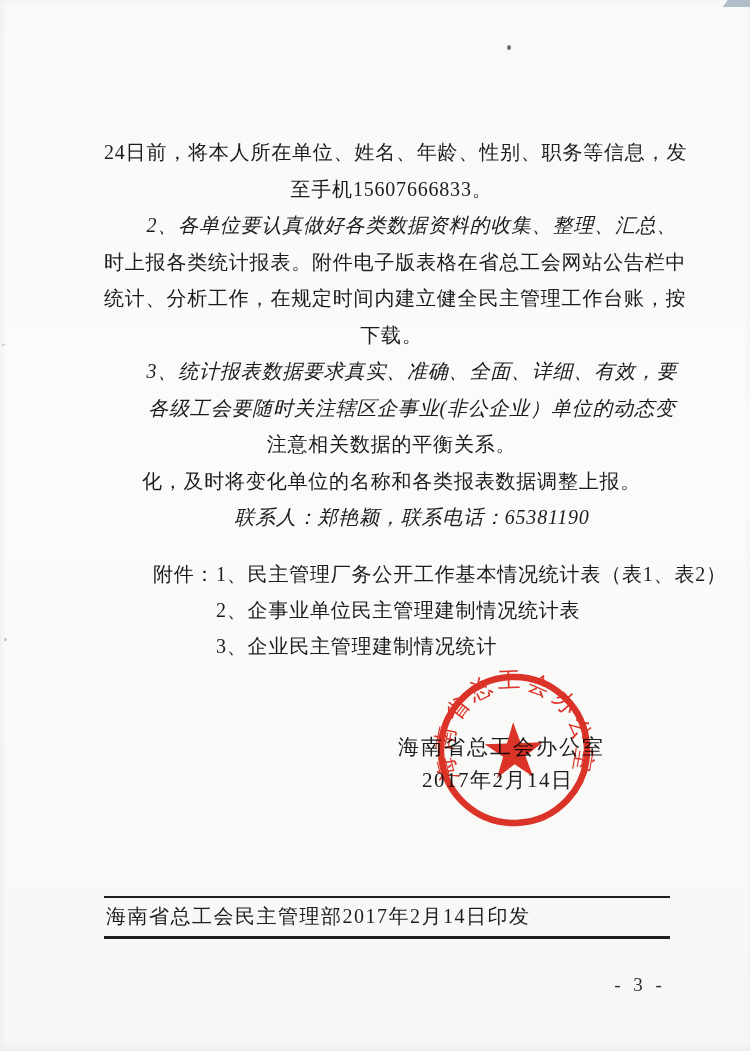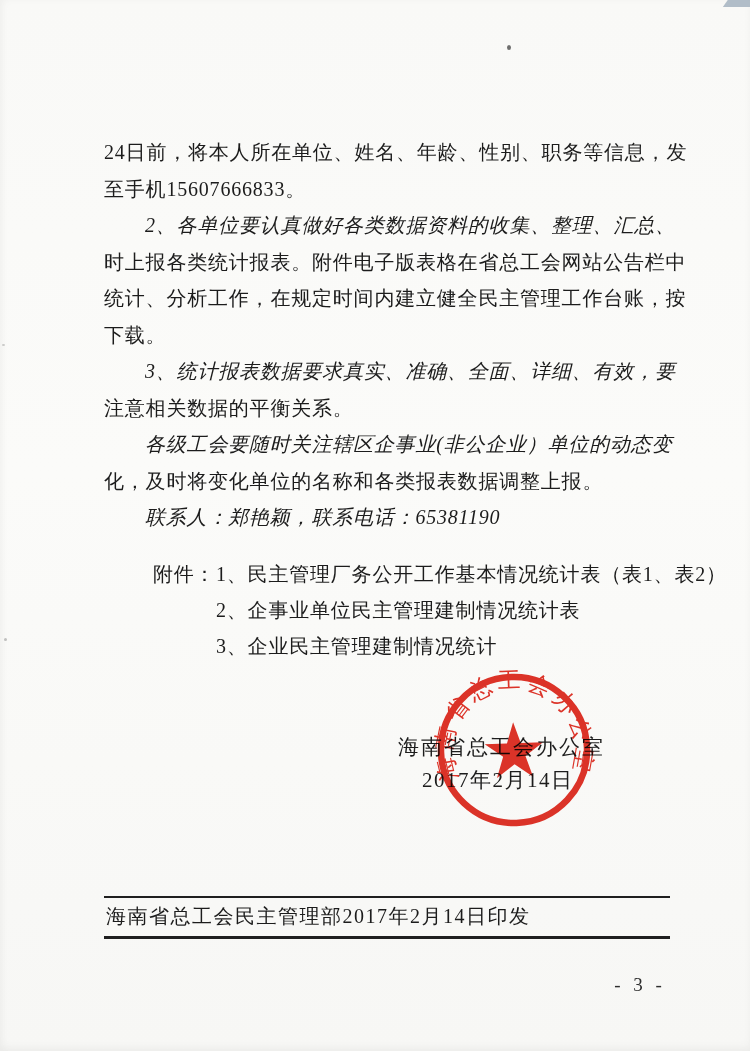--- a/index.html
+++ b/index.html
@@ -7,21 +7,21 @@
     width:750px;height:1051px;position:relative;overflow:hidden;
     background:linear-gradient(180deg,#f9f9f7 0%,#fbfbf9 45%,#f7f7f5 100%);
     font-family:"Liberation Serif","DejaVu Serif",serif;
     color:#1c1c1c;
   }
   .page{position:absolute;inset:0;box-shadow:inset 0 -4px 8px rgba(0,0,0,0.035), inset 3px 0 8px rgba(0,0,0,0.025);}
   .body-text{
     position:absolute;left:104px;top:134px;width:575px;
     font-size:20px;line-height:36.5px;letter-spacing:0.8px;
   }
-  .line{white-space:nowrap;}
+  .line{white-space:nowrap;text-align:center;}
   .line.indent{padding-left:41px;font-style:italic;}
   .attachments{
     position:absolute;left:153px;top:556px;display:flex;align-items:flex-start;
     font-size:20px;letter-spacing:0.8px;
   }
   .att-label{flex:0 0 auto;width:63px;line-height:36px;}
   .att-items .att-item{line-height:36px;white-space:nowrap;}
   .sig-org{position:absolute;left:398px;top:733px;font-size:21px;letter-spacing:2px;white-space:nowrap;}
   .sig-date{position:absolute;left:422px;top:766px;font-size:21px;letter-spacing:1.5px;white-space:nowrap;}
   .seal{
@@ -64,23 +64,23 @@
       <div class="line indent">2、各单位要认真做好各类数据资料的收集、整理、汇总、</div>
 
       <div class="line">时上报各类统计报表。附件电子版表格在省总工会网站公告栏中</div>
 
       <div class="line">统计、分析工作，在规定时间内建立健全民主管理工作台账，按</div>
 
       <div class="line">下载。</div>
 
       <div class="line indent">3、统计报表数据要求真实、准确、全面、详细、有效，要</div>
 
+      <div class="line indent">各级工会要随时关注辖区企事业(非公企业）单位的动态变</div>
+
       <div class="line">注意相关数据的平衡关系。</div>
-
-      <div class="line indent">各级工会要随时关注辖区企事业(非公企业）单位的动态变</div>
 
       <div class="line">化，及时将变化单位的名称和各类报表数据调整上报。</div>
 
       <div class="line indent">联系人：郑艳颖，联系电话：65381190</div>
     </div>
 
   <div class="attachments">
     <span class="att-label">附件：</span>
     <div class="att-items">
 

